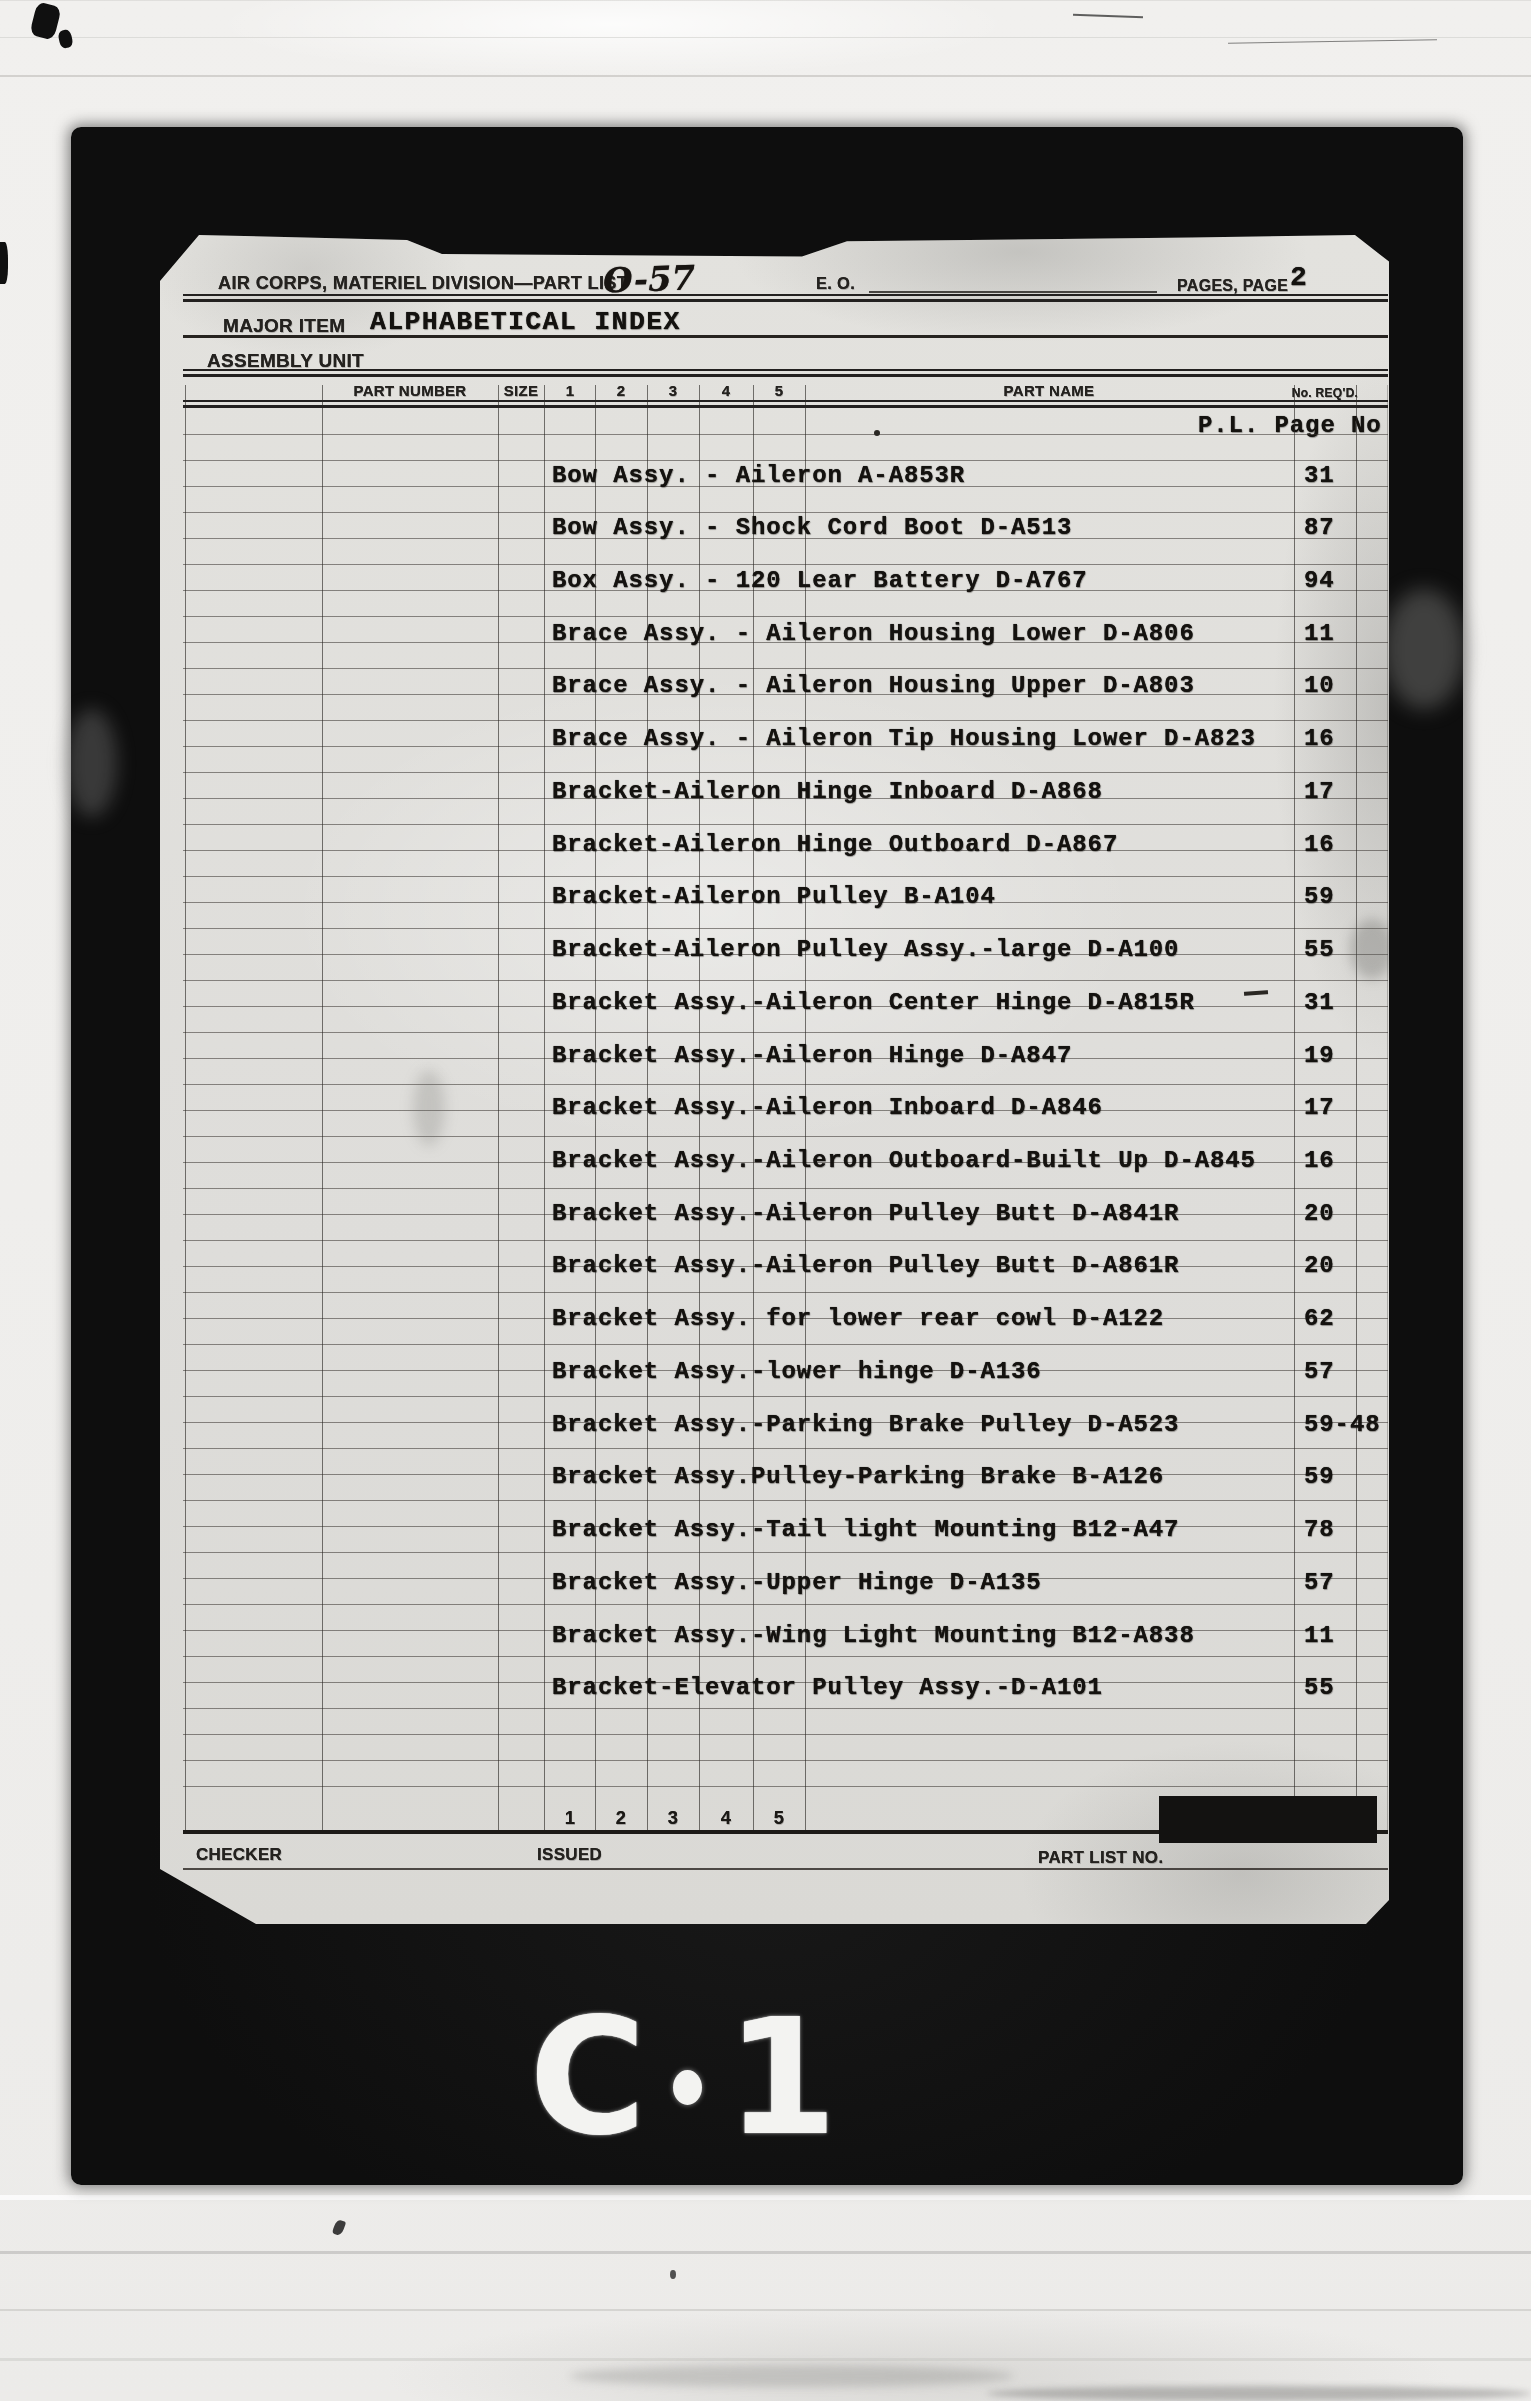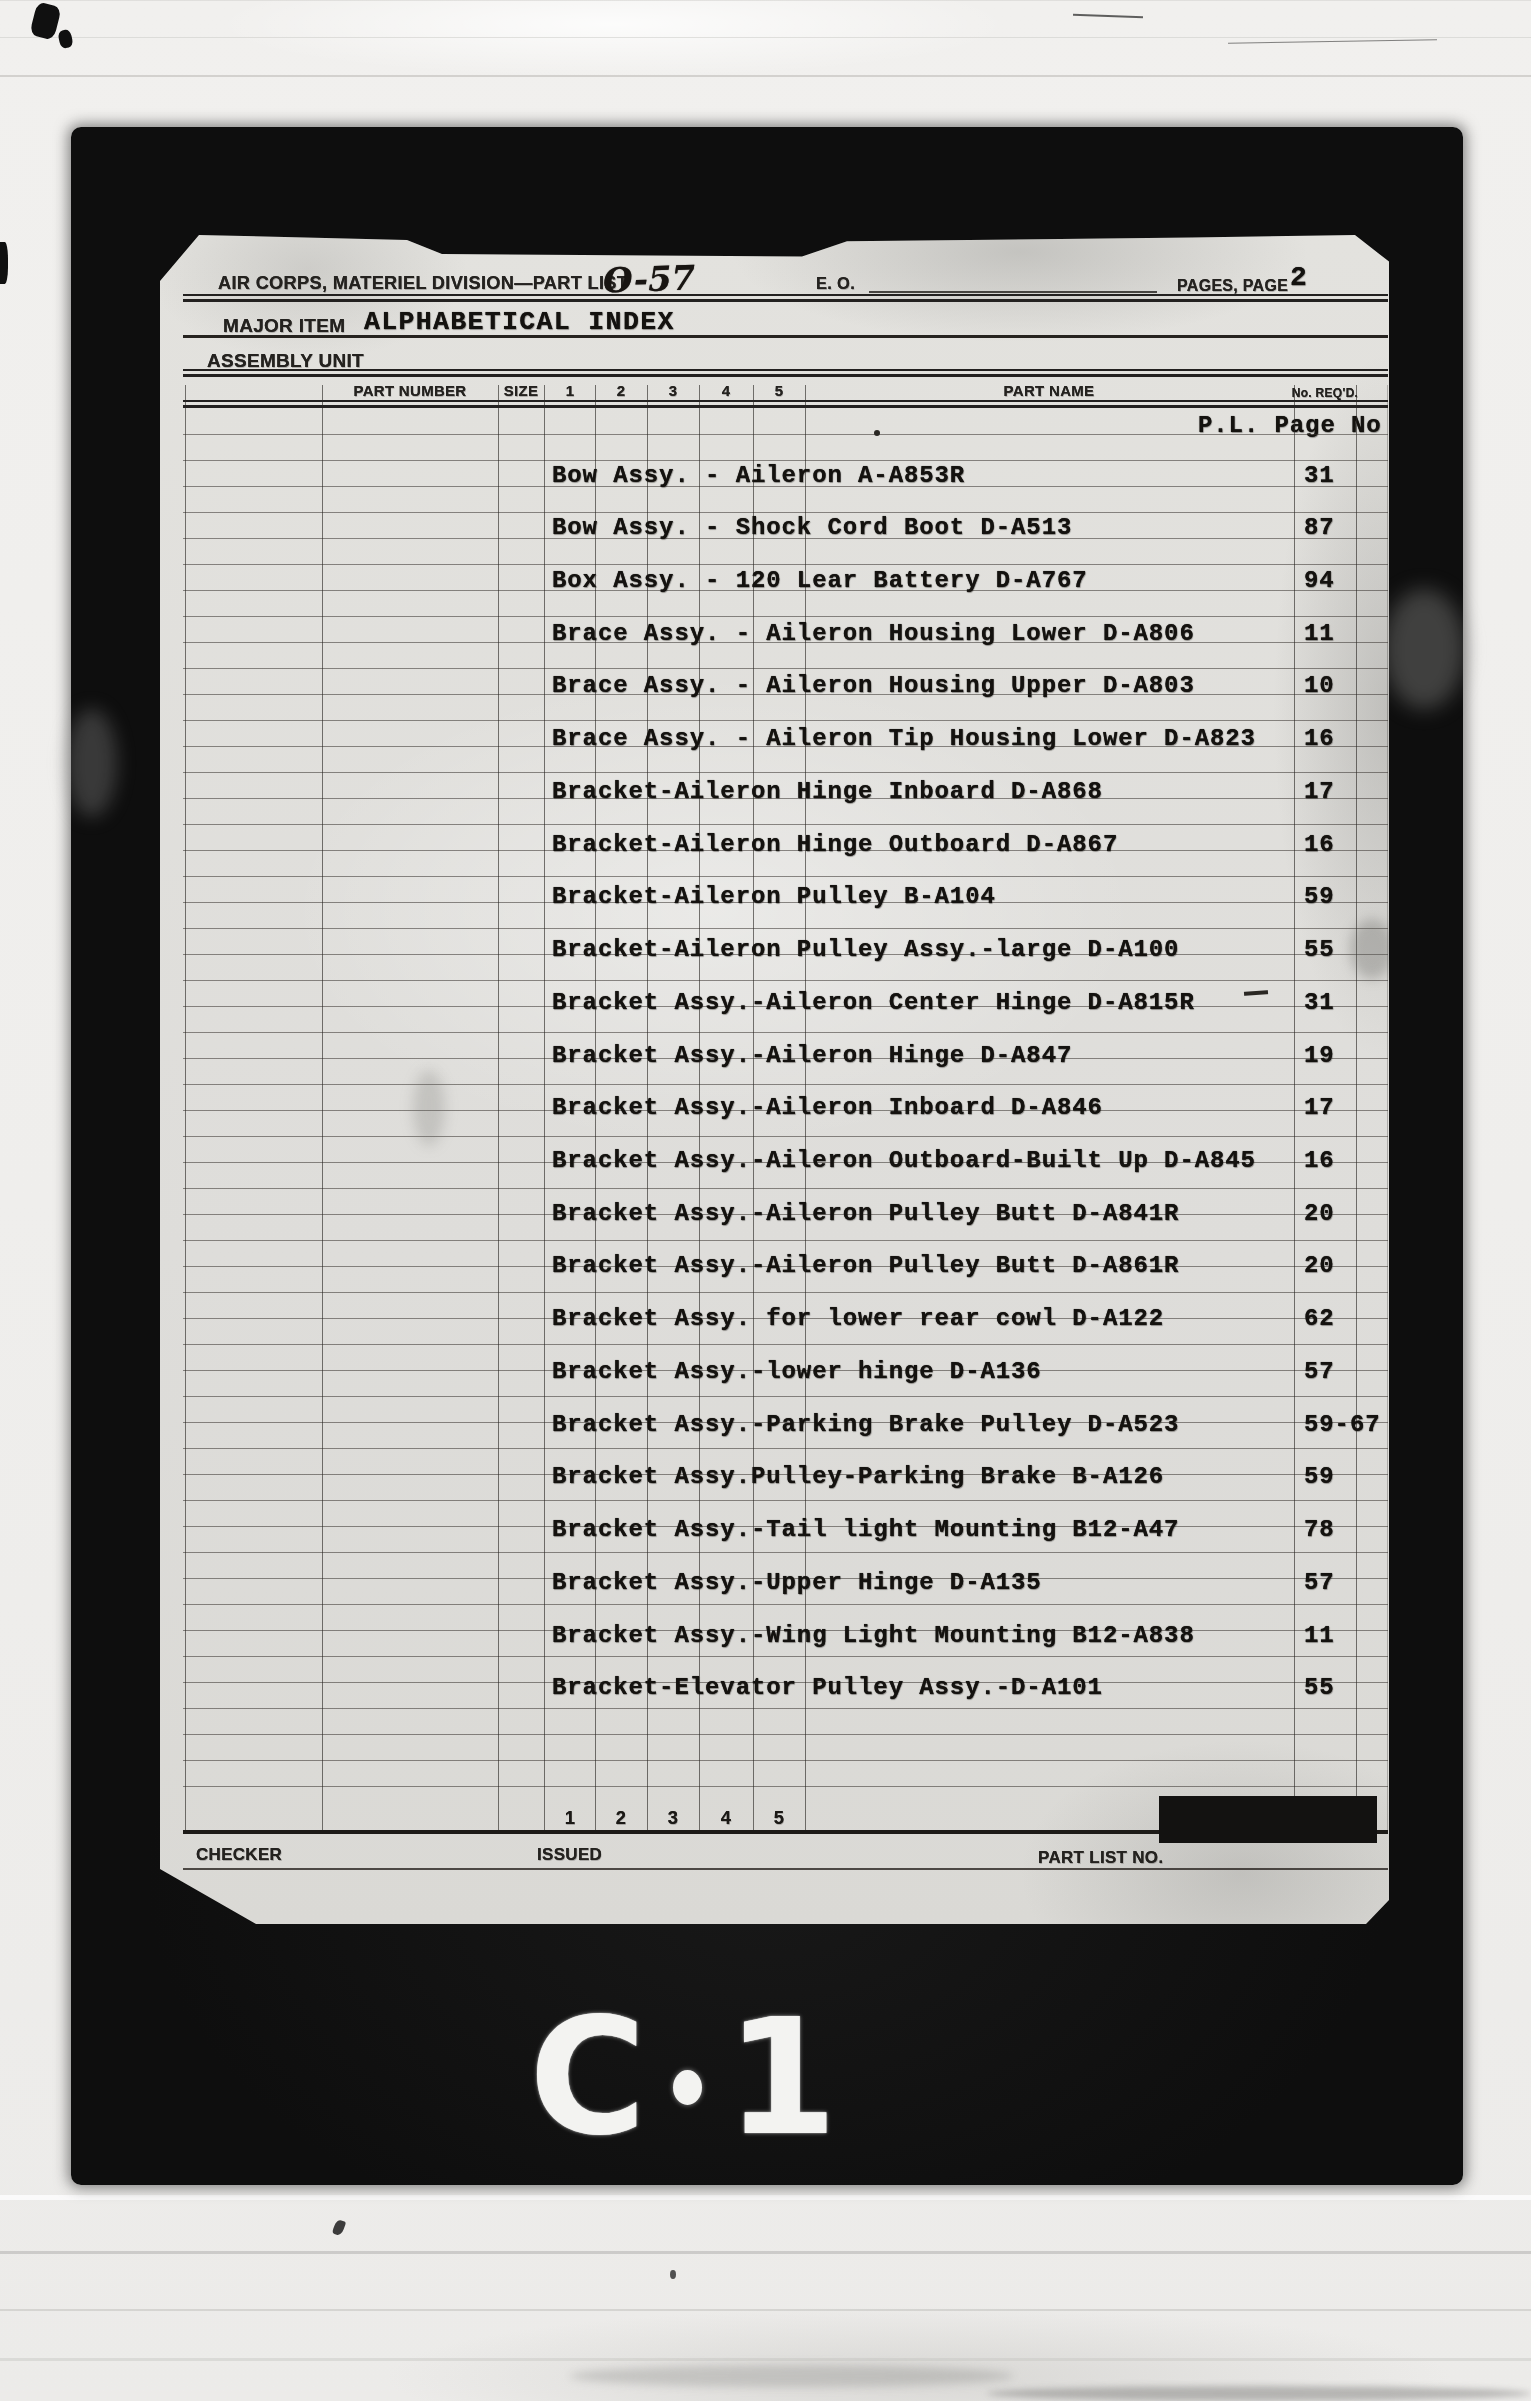--- a/index.html
+++ b/index.html
@@ -111,21 +111,21 @@
     <div class="abs printed" style="left:58px;top:37px;font-size:19px;line-height:21.5px;transform:scaleX(.96);">AIR CORPS, MATERIEL DIVISION—PART LIST</div>
     <div class="abs hand" style="left:443px;top:24px;font-size:34px;transform:rotate(-2deg);">O-57</div>
     <div class="abs printed" style="left:656px;top:39px;font-size:16.5px;line-height:19px;">E. O.</div>
     <div class="abs" style="left:709px;top:56px;width:288px;height:1.9px;background:rgba(45,42,38,.85);"></div>
     <div class="abs printed" style="left:1005px;top:42px;font-size:16px;line-height:17.7px;margin-left:12px;">PAGES, PAGE</div>
     <div class="abs typed" style="left:1130px;top:26.6px;font-size:28px;line-height:32px;">2</div>
 
     <div class="abs drule" style="left:23.4px;top:59px;width:1205px;"></div>
 
     <div class="abs printed" style="left:63px;top:80px;font-size:19px;line-height:21.5px;">MAJOR ITEM</div>
-    <div class="abs typed" style="left:204px;top:73px;font-size:26.6px;line-height:29px;letter-spacing:1.3px;">ALPHABETICAL INDEX</div>
+    <div class="abs typed" style="left:210px;top:73px;font-size:26.6px;line-height:29px;letter-spacing:1.3px;">ALPHABETICAL INDEX</div>
     <div class="abs srule" style="left:23.4px;top:100px;width:1205px;"></div>
 
     <div class="abs printed" style="left:47px;top:115px;font-size:19px;line-height:21.5px;">ASSEMBLY UNIT</div>
     <div class="abs drule" style="left:23.4px;top:134px;width:1205px;"></div>
 
     <div class="abs printed colhead" style="left:250px;">PART NUMBER</div>
     <div class="abs printed colhead" style="left:361px;">SIZE</div>
     <div class="abs printed colhead" style="left:410px;">1</div>
     <div class="abs printed colhead" style="left:461px;">2</div>
     <div class="abs printed colhead" style="left:513px;">3</div>
@@ -219,21 +219,21 @@
     <div class="trow" style="top: 1070px;">
         <span class="part-name typed">Bracket Assy. for lower rear cowl D-A122</span>
         <span class="page-no typed">62</span>
       </div>
     <div class="trow" style="top: 1123px;">
         <span class="part-name typed">Bracket Assy.-lower hinge D-A136</span>
         <span class="page-no typed">57</span>
       </div>
     <div class="trow" style="top: 1176px;">
         <span class="part-name typed">Bracket Assy.-Parking Brake Pulley D-A523</span>
-        <span class="page-no typed">59-67</span>
+        <span class="page-no typed">59-48</span>
       </div>
     <div class="trow" style="top: 1228px;">
         <span class="part-name typed">Bracket Assy.Pulley-Parking Brake B-A126</span>
         <span class="page-no typed">59</span>
       </div>
     <div class="trow" style="top: 1281px;">
         <span class="part-name typed">Bracket Assy.-Tail light Mounting B12-A47</span>
         <span class="page-no typed">78</span>
       </div>
     <div class="trow" style="top: 1334px;">

